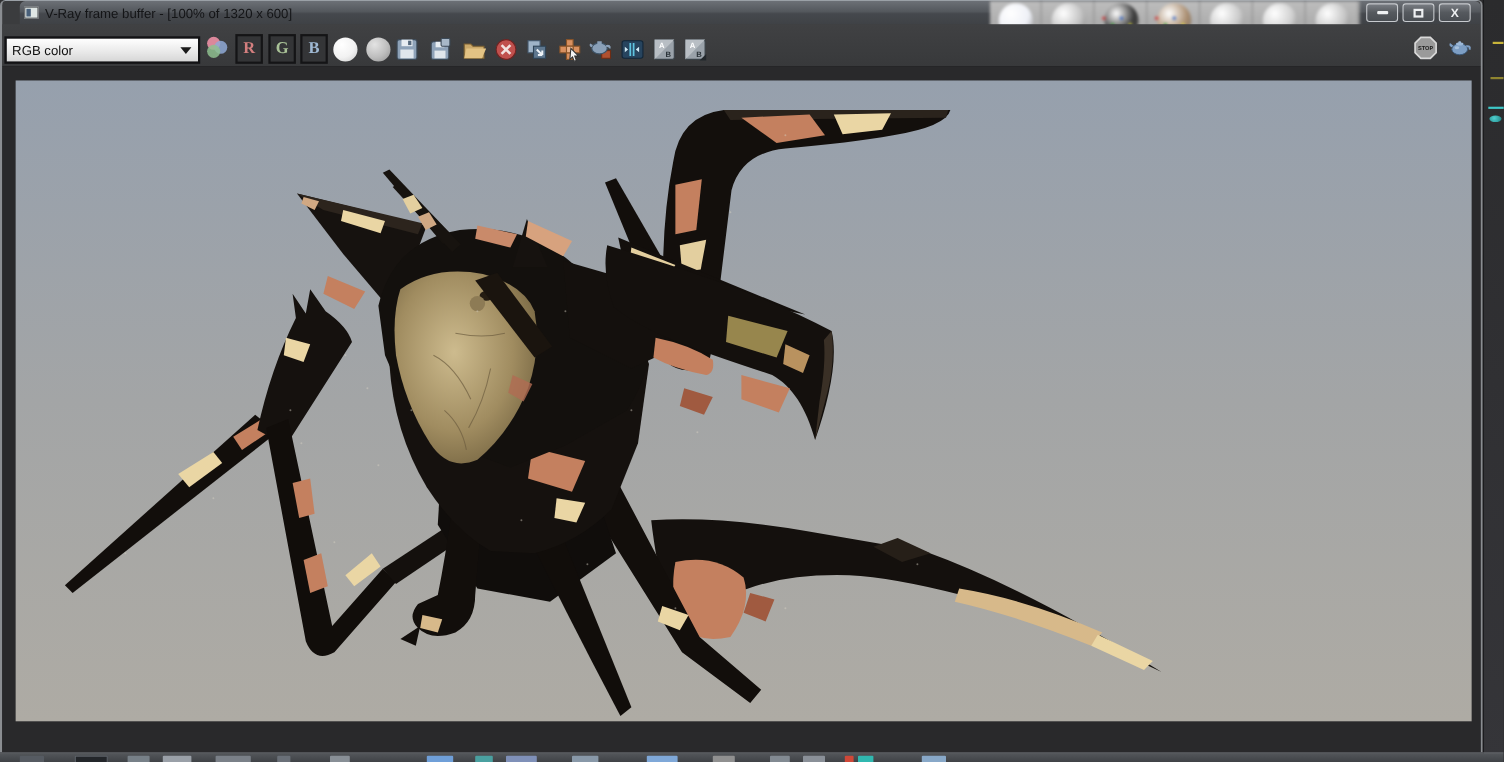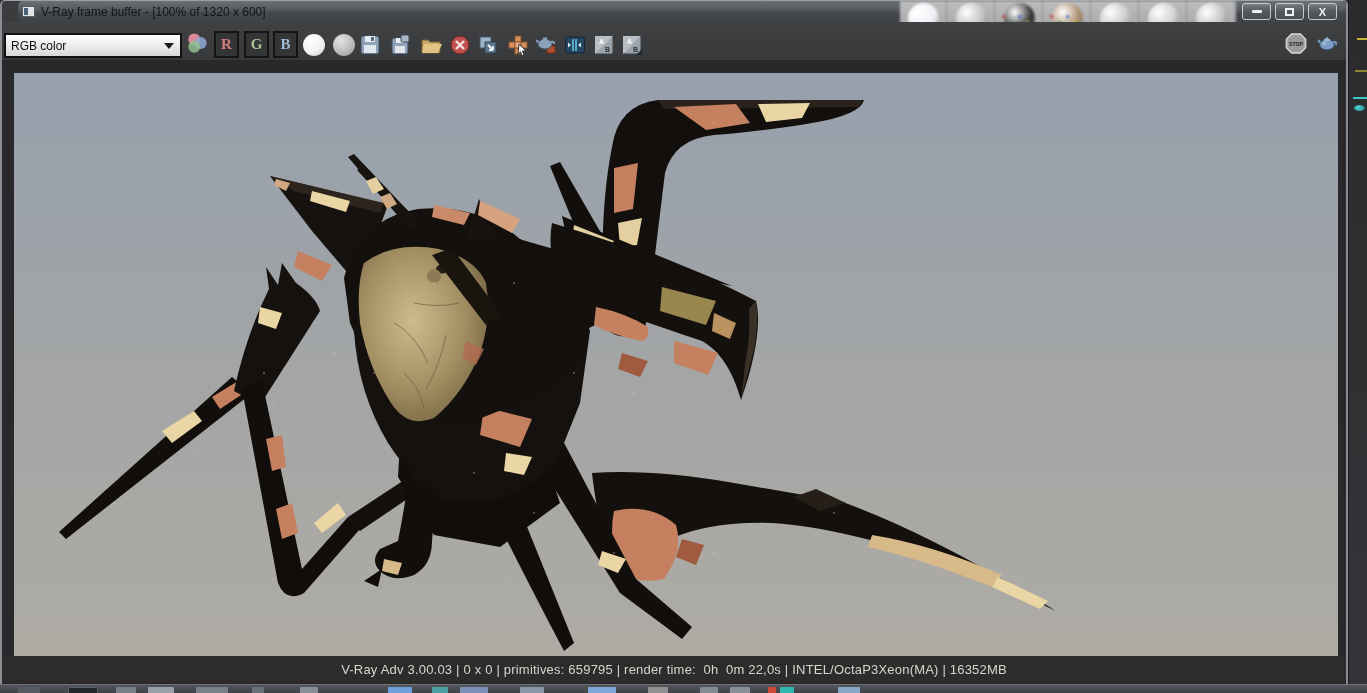--- a/index.html
+++ b/index.html
@@ -410,23 +410,20 @@
               <circle cx="700" cy="480" r=".9"></circle>
                 <circle cx="820" cy="440" r=".9"></circle>
                 <circle cx="360" cy="300" r=".9"></circle>
               <circle cx="330" cy="350" r=".9"></circle>
                 <circle cx="290" cy="420" r=".9"></circle>
             </g>
           </g>
         </svg>
       </div>
 
-      <div class="statusbar">
-        <span>V-Ray Adv 3.00.03 | 0 x 0 | primitives: 659795 | render time:  0h  0m 22,0s | INTEL/OctaP3Xeon(MA) | 16352MB</span>
-      </div>
     </div>
   </div>
 
   <div class="taskbar" id="taskbar">
       <div class="tb-ico" style="left: 18px; width: 22px; background: rgb(86, 91, 98);"></div>
       <div class="tb-ico" style="left: 68px; width: 30px; background: rgb(35, 38, 42); border: 1px solid rgb(90, 95, 102);"></div>
       <div class="tb-ico" style="left: 116px; width: 20px; background: rgb(119, 128, 136);"></div>
       <div class="tb-ico" style="left: 148px; width: 26px; background: rgb(154, 160, 168);"></div>
       <div class="tb-ico" style="left: 196px; width: 32px; background: rgb(122, 128, 136);"></div>
       <div class="tb-ico" style="left: 252px; width: 12px; background: rgb(106, 112, 120);"></div>

